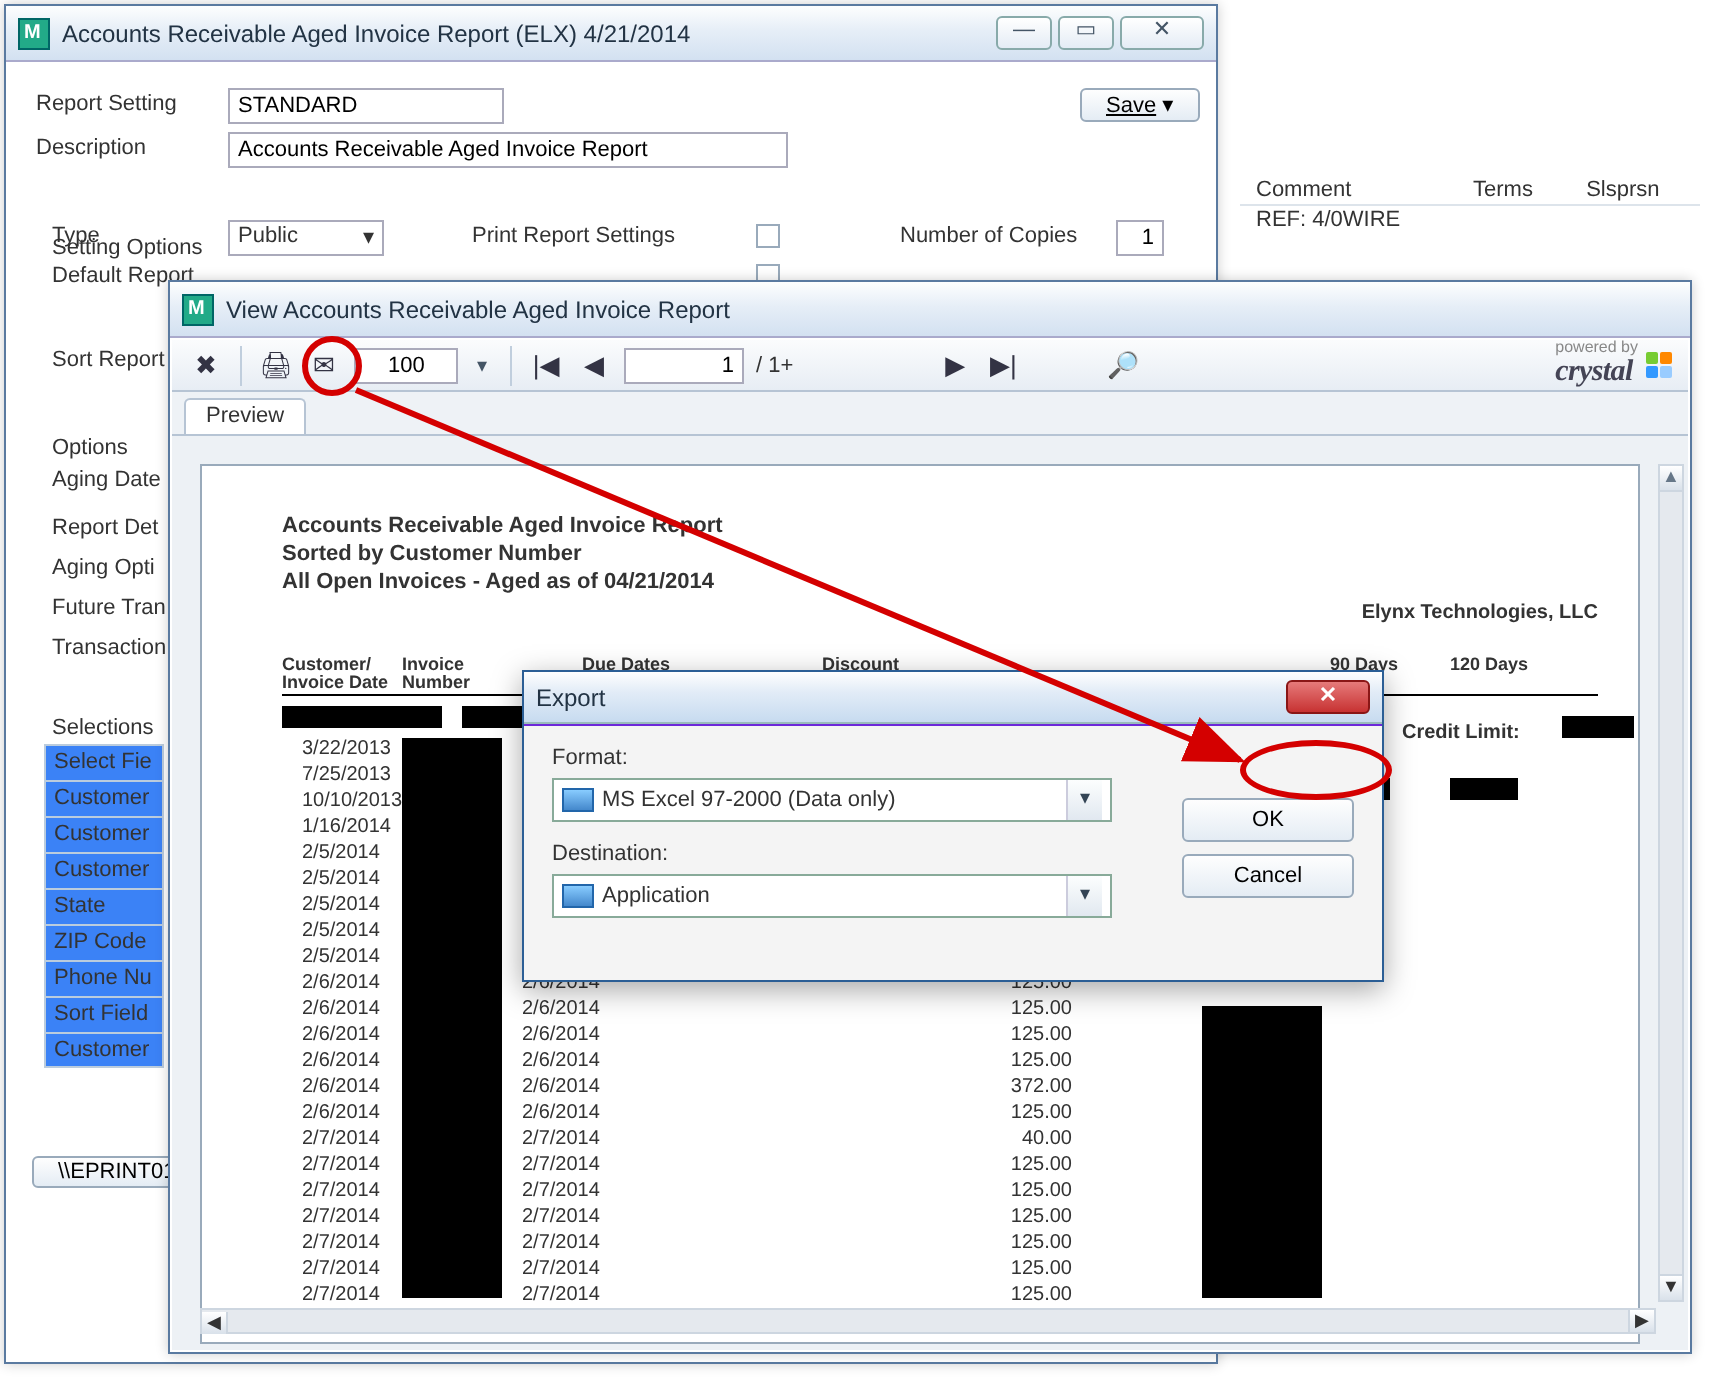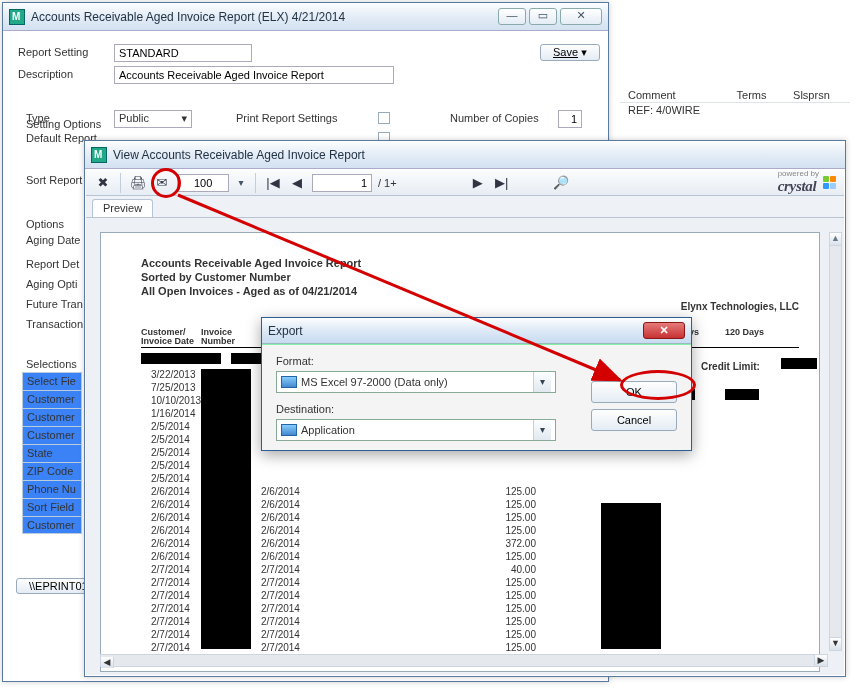--- a/index.html
+++ b/index.html
@@ -60,21 +60,21 @@
 .rhdr { position:absolute; left:40px; font-weight:bold; font-size:11px; }
 .colhdr { position:absolute; top:94px; font:bold 9px Arial; }
 .colhdr2 { position:absolute; top:103px; font:bold 9px Arial; }
 .hline { position:absolute; left:40px; right:20px; top:114px; height:1px; background:#000; }
 .blk { position:absolute; background:#000; }
 .dcell { position:absolute; font:10px Arial; }
 .amt { position:absolute; font:10px Arial; text-align:right; width:55px; }
 .ctxt { position:absolute; font:bold 10px Arial; }
 
 
-#exportdlg { position:absolute; left:261px; top:317px; width:431px; height:134px; border:1px solid #2b5e95; background:#86efac; box-shadow:0 4px 14px rgba(0,0,0,.35); }
+#exportdlg { position:absolute; left:261px; top:335px; width:431px; height:156px; border:1px solid #2b5e95; background:#6d28d9; box-shadow:0 4px 14px rgba(0,0,0,.35); }
 #exportdlg .dlgtitle{ height:26px; background:linear-gradient(#fefefe,#e2ecf7 40%,#c7dbf0); display:flex; align-items:center; padding:0 6px; border-bottom:1px solid #9bb; }
 #exportdlg .dlgtitle span{ font-size:12px; color:#234; flex:1; }
 .closex { width:42px; height:17px; border-radius:3px; background:linear-gradient(#e67a7a,#c73232); border:1px solid #8a1616; color:#fff; font:bold 11px/15px Arial; text-align:center; }
 #exportbody { position:absolute; top:27px; left:0; right:0; bottom:0; padding:10px 14px 0; background:#f4f4f4; }
 #exportbody .row { margin-bottom:4px; }
 .combowrap { position:relative; width:280px; height:22px; border:1px solid #8a9; background:#fff; display:flex; align-items:center; padding:0 4px; }
 .combowrap .ci{ width:16px; height:12px; background:linear-gradient(#8cf,#48c); border:1px solid #26a; margin-right:4px; }
 .combowrap .cv{ flex:1; font-size:11px; }
 .combowrap .ar{ width:18px; text-align:center; font-size:10px; color:#345; border-left:1px solid #ccd; height:100%; line-height:20px; background:linear-gradient(#fcfefe,#e1e8f0); }
 #dlgbtns { position:absolute; right:14px; top:36px; display:flex; flex-direction:column; gap:6px; }

